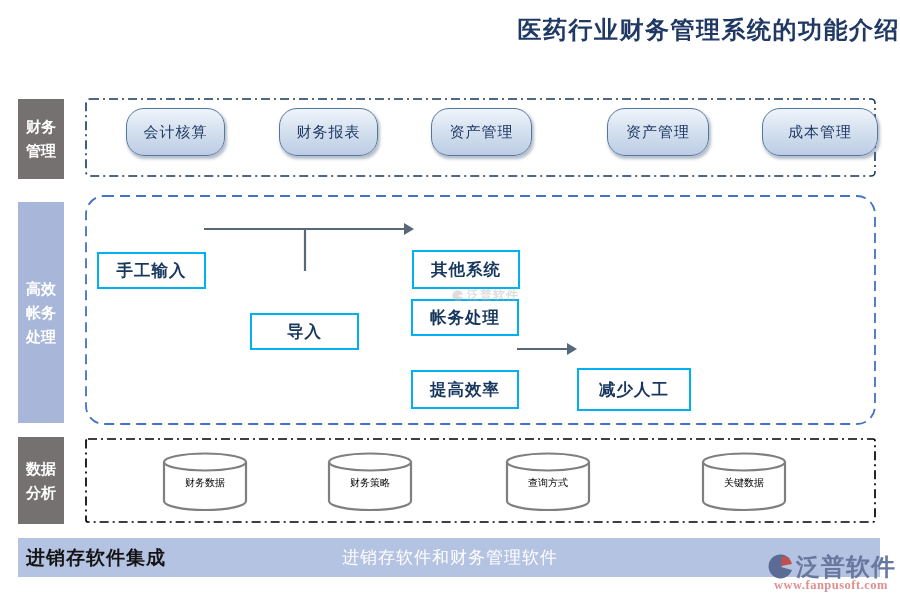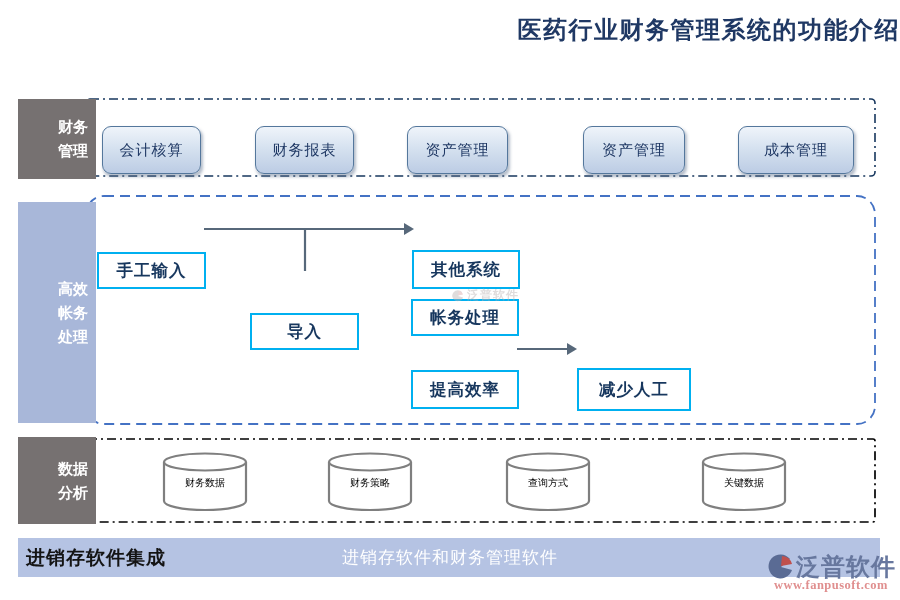--- a/index.html
+++ b/index.html
@@ -10,37 +10,36 @@
   .title{
     position:absolute;top:14px;left:0;width:900px;text-align:right;
     font-family:"Liberation Serif",serif;font-weight:bold;font-size:24px;
     color:#1f3864;letter-spacing:1.5px;
   }
   
   .side-label{
     position:absolute;left:18px;width:46px;color:#ffffff;font-weight:bold;
     font-size:15px;line-height:1.6;display:flex;align-items:center;justify-content:center;
     text-align:center;
-    padding-left:32px;
   }
   .side-label span{display:block;width:32px;word-break:break-all;}
   #lbl-finance{top:99px;height:80px;background:#767171;}
   #lbl-process{top:202px;height:221px;background:#a8b7d9;}
   #lbl-analysis{top:437px;height:87px;background:#767171;}
 
   
   .overlay{position:absolute;left:0;top:0;width:900px;height:600px;pointer-events:none;}
 
   
   .btn{
-    position:absolute;top:126px;height:46px;border:1.4px solid #54779c;border-radius:9px;
+    position:absolute;top:108px;height:46px;border:1.4px solid #54779c;border-radius:18px;
     background:linear-gradient(180deg,#eff4fa 0%,#d6e2f0 45%,#bccce4 100%);
     box-shadow:1.5px 2.5px 3px rgba(90,110,140,.45);
     color:#1f3864;font-size:15px;font-family:"Liberation Serif",serif;
-    display:flex;align-items:center;justify-content:center;letter-spacing:1px;
+    display:flex;align-items:center;justify-content:center;letter-spacing:1px;margin-left:24px;
   }
   #btn-0{left:102px;width:97px;}
   #btn-1{left:255px;width:97px;}
   #btn-2{left:407px;width:99px;}
   #btn-3{left:583px;width:100px;}
   #btn-4{left:738px;width:114px;}
 
   
   .node{
     position:absolute;background:#ffffff;border:2.6px solid #00b0f0;color:#17375e;

